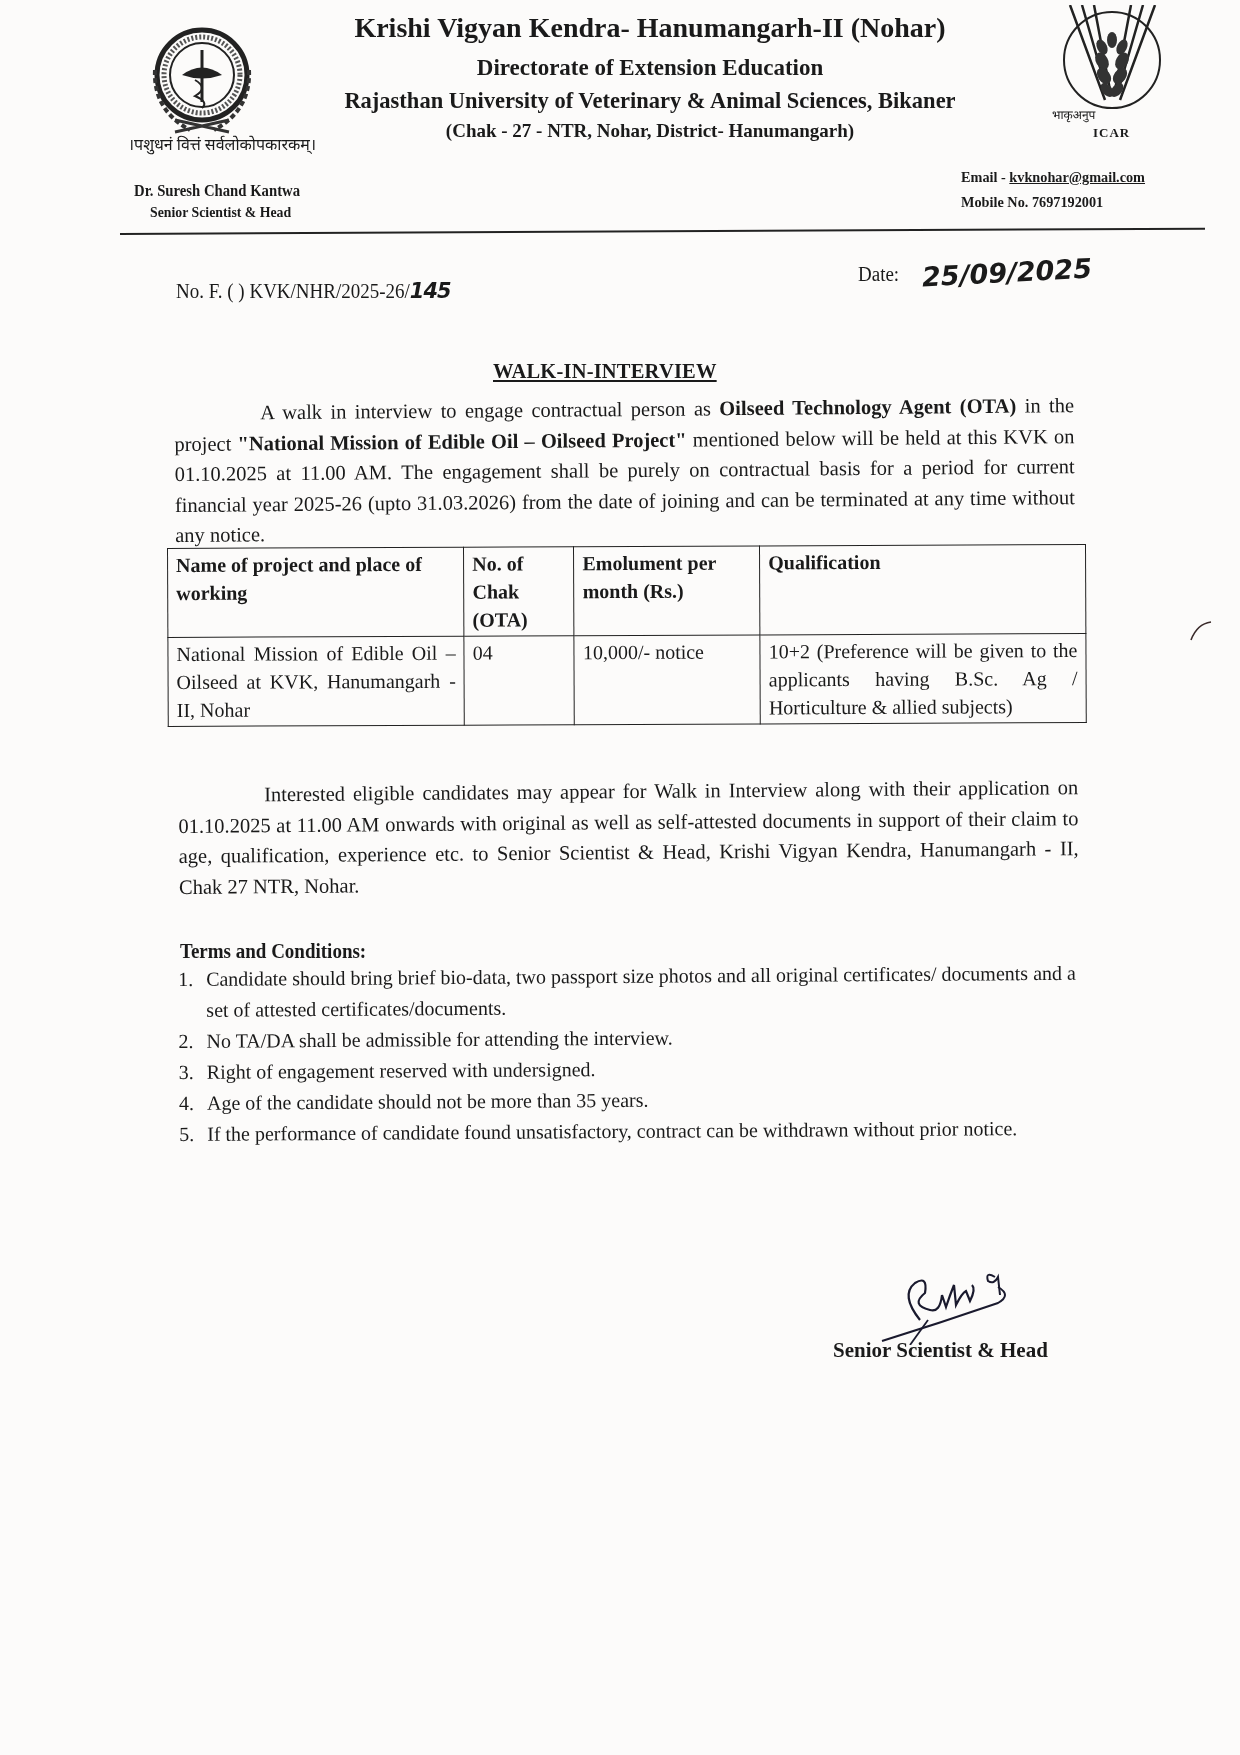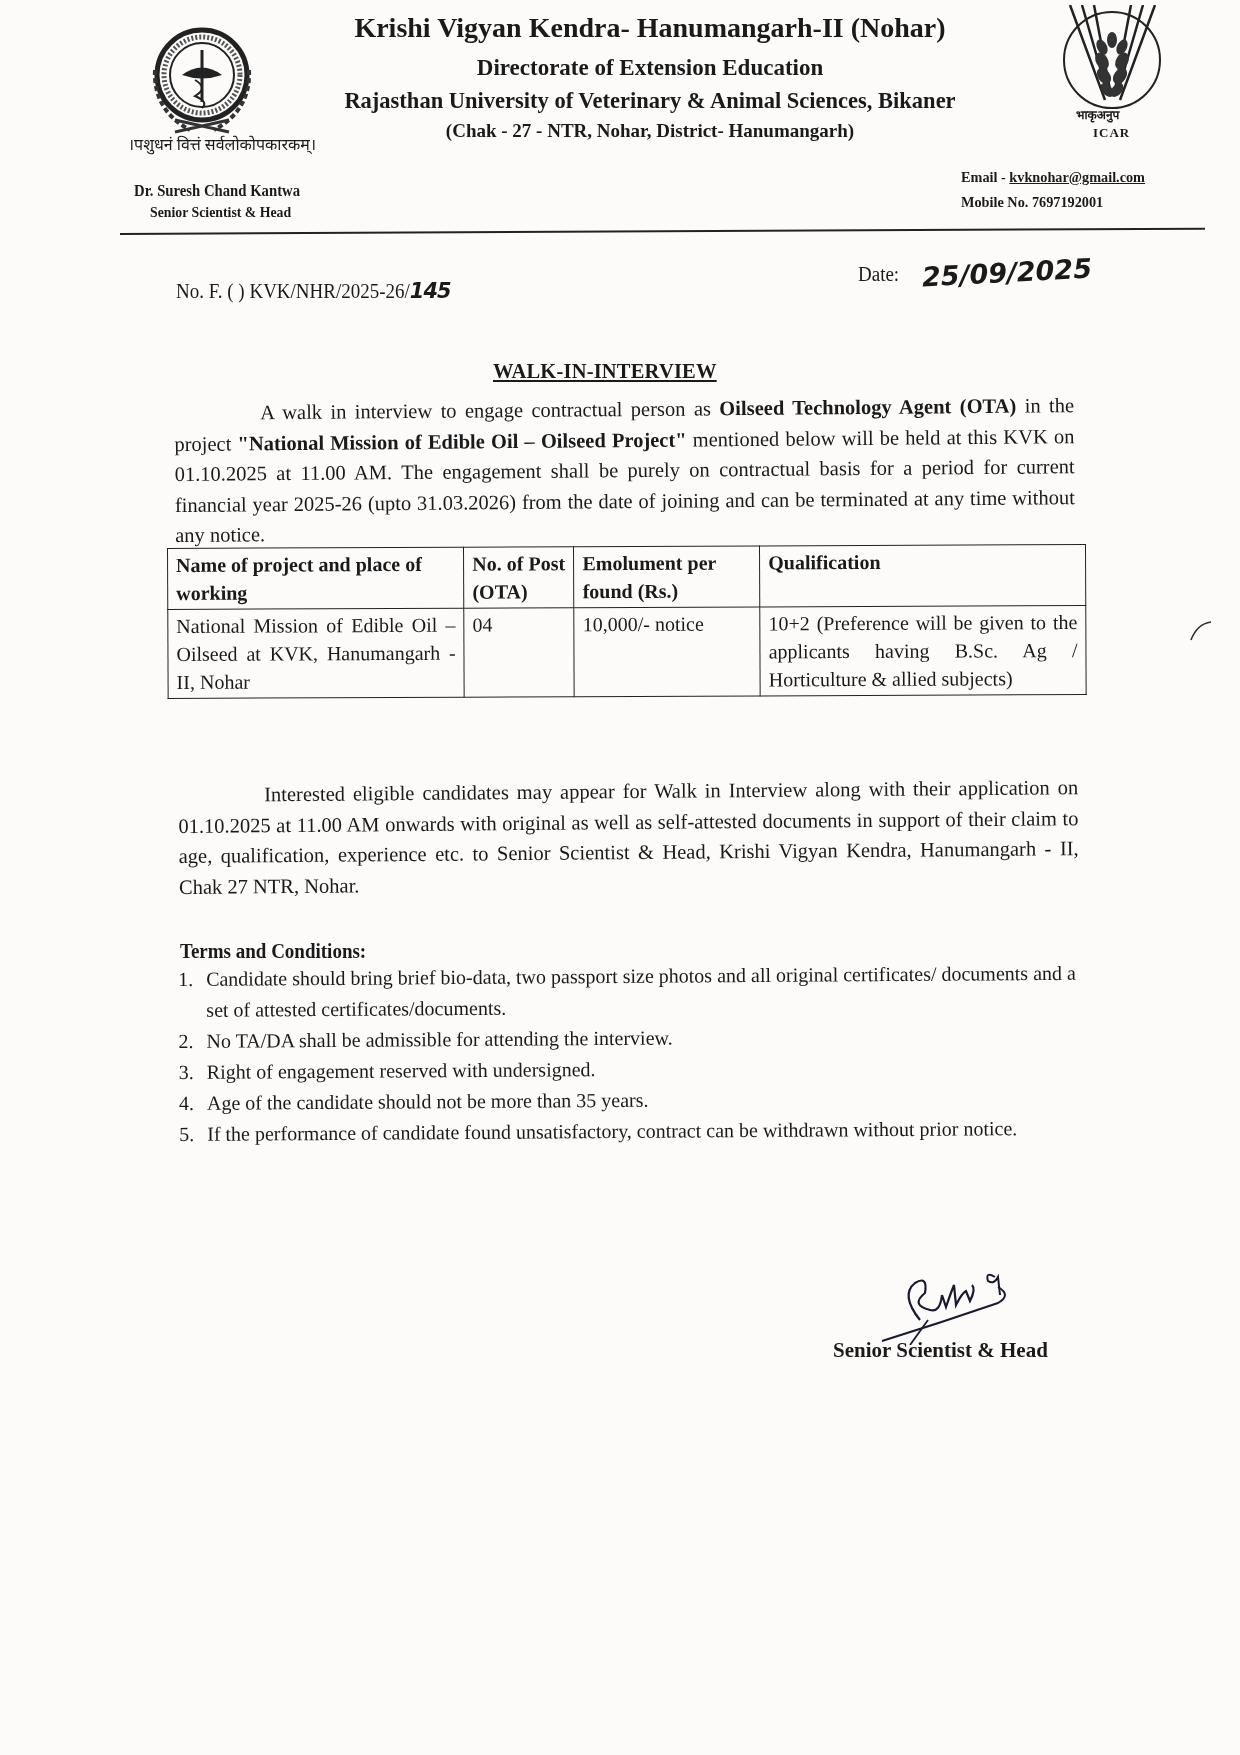--- a/index.html
+++ b/index.html
@@ -8,21 +8,21 @@
     background: #fcfbfa;
     font-family: "Liberation Serif", "DejaVu Serif", serif;
     color: #1a1a1a;
   }
   .abs { position: absolute; }
 
   
   #logo-left { left: 145px; top: 20px; width: 115px; height: 125px; }
   #logo-left-motto { left: 128px; top: 133px; font-size: 16px; white-space: nowrap; }
   #logo-right { left: 1050px; top: 5px; width: 125px; height: 115px; }
-  #logo-right-hindi { left: 1076px; top: 106px; font-size: 12px; font-weight: bold; }
+  #logo-right-hindi { left: 1052px; top: 106px; font-size: 12px; font-weight: normal; }
   #logo-right-icar { left: 1093px; top: 125px; font-size: 13px; font-weight: bold; letter-spacing: 1px; }
 
   .hdr { left: 0; width: 1240px; text-align: center; font-weight: bold; white-space: nowrap; }
   #hdr-title { top: 12px; left: 30px; font-size: 28px; }
   #hdr-directorate { top: 55px; left: 30px; font-size: 23px; }
   #hdr-university { top: 88px; left: 30px; font-size: 22.5px; }
   #hdr-address { top: 120px; left: 30px; font-size: 19px; }
 
   #officer-name { left: 134px; top: 182px; font-size: 16px; font-weight: bold; transform: scaleX(0.92); transform-origin: left; }
   #officer-title { left: 150px; top: 204px; font-size: 15px; font-weight: bold; transform: scaleX(0.92); transform-origin: left; }
@@ -121,22 +121,22 @@
 <div id="date-hand" class="abs hand">25/09/2025</div>
 
 <div id="doc-heading" class="abs">WALK-IN-INTERVIEW</div>
 
 <div id="intro-para" class="abs para"><span class="indent"></span><span>A walk in interview to engage contractual person as </span><b>Oilseed Technology Agent (OTA)</b><span> in the project </span><b>"National Mission of Edible Oil – Oilseed Project"</b><span> mentioned below will be held at this KVK on 01.10.2025 at 11.00 AM. The engagement shall be purely on contractual basis for a period for current financial year 2025-26 (upto 31.03.2026) from the date of joining and can be terminated at any time without any notice.</span></div>
 
 <table id="vacancy-table" class="abs">
   <thead>
     <tr>
       <th class="c1">Name of project and place of working</th>
-      <th class="c2">No. of Post (OTA)</th>
-      <th class="c3">Emolument per found (Rs.)</th>
+      <th class="c2">No. of Chak (OTA)</th>
+      <th class="c3">Emolument per month (Rs.)</th>
       <th class="c4">Qualification</th>
     </tr>
   </thead>
   <tbody>
     <tr>
       <td>National Mission of Edible Oil – Oilseed at KVK, Hanumangarh - II, Nohar</td>
       <td>04</td>
       <td>10,000/- notice</td>
       <td>10+2 (Preference will be given to the applicants having B.Sc. Ag / Horticulture &amp; allied subjects)</td>
     </tr>

